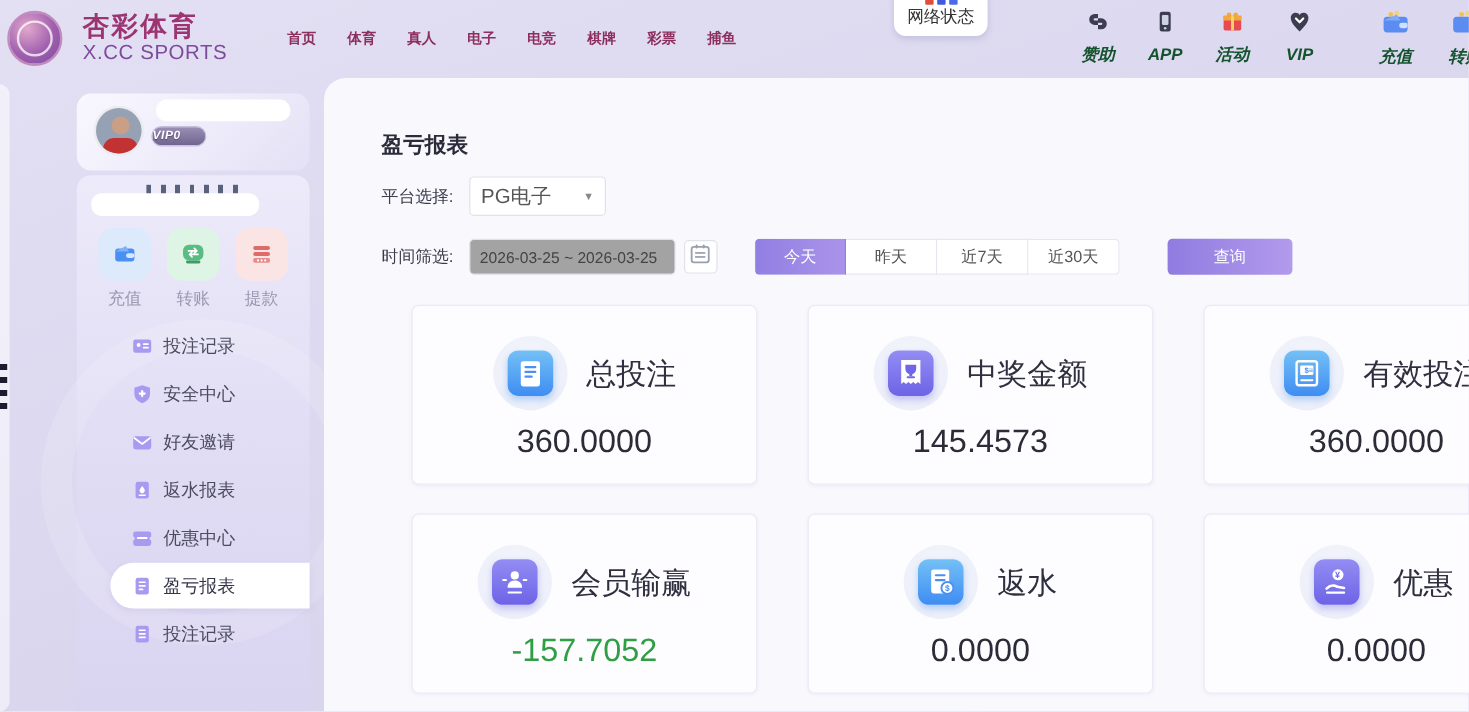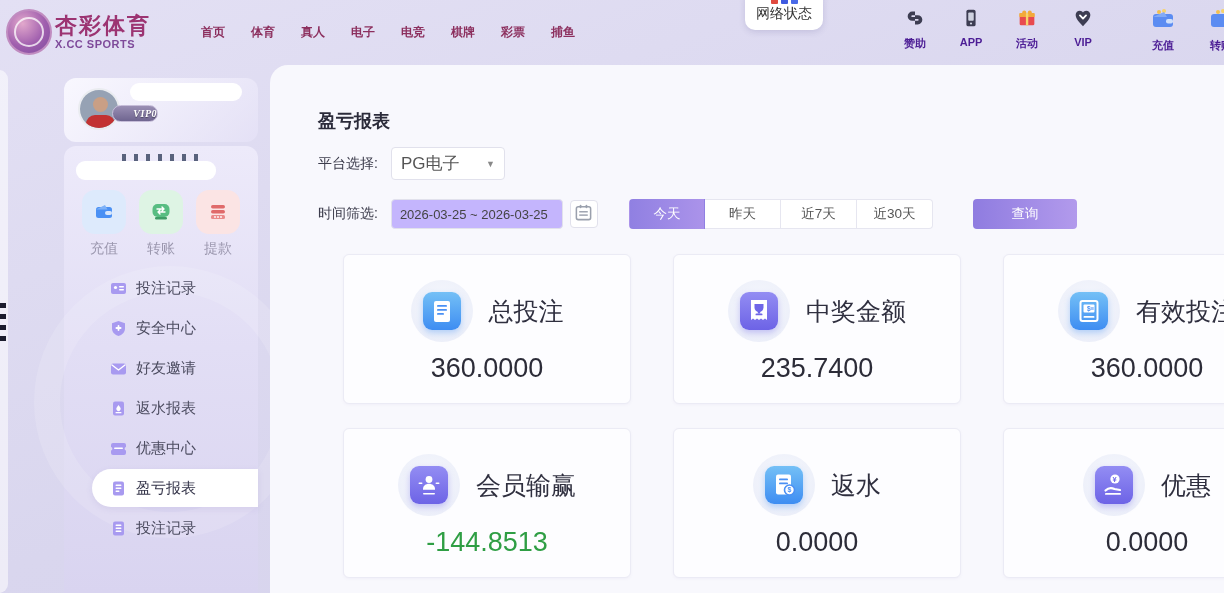--- a/index.html
+++ b/index.html
@@ -5,64 +5,64 @@
   * { margin:0; padding:0; box-sizing:border-box; }
   html,body { width:1224px; height:593px; overflow:hidden; }
   body {
     position:relative;
     font-family:"Liberation Sans", sans-serif;
     background:linear-gradient(160deg,#e3e0f4 0%,#d9d6ee 55%,#d6d2ec 100%);
     color:#333;
   }
   
   .navbar { position:absolute; left:0; top:0; width:1224px; height:64px; display:flex; align-items:center; }
-  .logo { display:flex; align-items:center; gap:3px; margin-left:6px; cursor:pointer; }
+  .logo { display:flex; align-items:center; gap:17px; margin-left:6px; cursor:pointer; }
   .logo-emblem { width:46px; height:46px; border-radius:50%;
     background:radial-gradient(circle at 35% 30%, #e2a8cc, #a05fae 55%, #7d4b9e 100%);
     border:2px solid #c08cc0; position:relative; flex:0 0 auto; }
   .logo-emblem::after { content:""; position:absolute; inset:6px; border-radius:50%;
     border:2px solid rgba(255,255,255,.75); }
   .logo-text-main { font-size:22px; font-weight:900; letter-spacing:2px; color:#9c3472; line-height:1.05; }
-  .logo-text-sub  { font-size:11px; font-weight:700; color:#7e4a9a; letter-spacing:.5px; }
+  .logo-text-sub  { font-size:17px; font-weight:400; color:#7e4a9a; letter-spacing:.5px; }
   .nav-menu { display:flex; gap:26px; margin-left:50px; }
   .nav-item { font-size:12px; font-weight:700; color:#8c2f5e; cursor:pointer; white-space:nowrap; }
   .network-widget { position:absolute; left:745px; top:-11px; background:#fff; border-radius:10px;
     padding:3px 11px 7px; box-shadow:0 2px 6px rgba(80,70,140,.18); text-align:center; cursor:pointer; }
   .ping-row { display:flex; justify-content:center; gap:3px; height:12px; align-items:flex-end; }
   .ping-bar { width:7px; border-radius:1px; }
   .ping-red { height:10px; background:#e04a3f; }
   .ping-blue { height:12px; background:#3f5ae0; }
   .ping-blue2 { height:9px; background:#4a6ae8; }
   .network-label { font-size:14px; color:#333; margin-top:1px; white-space:nowrap; }
   .nav-quick { position:absolute; left:890px; top:7px; display:flex; gap:6px; }
   .nav-quick-item { width:50px; display:flex; flex-direction:column; align-items:center; gap:3px; cursor:pointer; }
   .nav-quick-item svg { width:22px; height:22px; }
-  .nav-quick-label { font-size:11px; font-weight:700; color:#4c1d95; white-space:nowrap; }
+  .nav-quick-label { font-size:14px; font-weight:700; color:#14532d; white-space:nowrap;font-style:italic; }
   .nav-wallets { position:absolute; left:1138px; top:7px; display:flex; gap:8px; }
   .nav-wallet-item { width:50px; display:flex; flex-direction:column; align-items:center; gap:3px; cursor:pointer; }
   .nav-wallet-item svg { width:26px; height:24px; }
 
   
   .left-sliver { position:absolute; left:-10px; top:70px; width:18px; height:523px;
     background:rgba(255,255,255,.55); border-radius:9px; }
   .edge-widget { position:absolute; left:0; top:303px; width:6px; height:40px;
     background:repeating-linear-gradient(#1c1c2e 0 5px, transparent 5px 11px); }
 
   
   .user-card { position:absolute; left:64px; top:78px; width:194px; height:64px; border-radius:12px;
     background:linear-gradient(135deg, rgba(250,249,255,.95), rgba(231,227,248,.65)); }
   .avatar { position:absolute; left:14px; top:10px; width:42px; height:42px; border-radius:50%;
     background:#96a2b4; overflow:hidden; border:2px solid rgba(255,255,255,.8); }
   .avatar-head { position:absolute; top:7px; left:13px; width:15px; height:15px; border-radius:50%; background:#c99f85; }
   .avatar-body { position:absolute; bottom:-2px; left:6px; width:29px; height:15px; border-radius:9px 9px 0 0; background:#c23232; }
   .name-blur { position:absolute; left:66px; top:5px; width:112px; height:18px; border-radius:9px; background:#fff; }
-  .vip-badge { position:absolute; left:48px; top:27px; width:46px; height:17px; border-radius:9px;
+  .vip-badge { position:absolute; left:62px; top:27px; width:46px; height:17px; border-radius:9px;
     background:linear-gradient(180deg,#9a8fb4,#6f6590); border:1px solid #c6bdd9;
-    color:#fff; font-size:10px; font-weight:700; font-style:italic; text-align:right; line-height:15px;
-    text-shadow:0 1px 1px rgba(0,0,0,.4); letter-spacing:.5px;font-family:Liberation Serif, serif; }
+    color:#fff; font-size:10px; font-weight:700; font-style:italic; text-align:left; line-height:15px;
+    text-shadow:0 1px 1px rgba(0,0,0,.4); letter-spacing:.5px; }
 
   .sidebar-panel { position:absolute; left:64px; top:146px; width:194px; height:447px;
     border-radius:12px 12px 0 0;
     background:linear-gradient(180deg,#edeafa 0%,#e2def5 45%,#d9d4f0 100%); }
   .sidebar-panel::before { content:""; position:absolute; left:-30px; top:120px; width:220px; height:220px;
     border-radius:50%; border:26px solid rgba(255,255,255,.14); }
   .balance-dots { position:absolute; left:58px; top:8px; width:80px; height:10px;
     background:repeating-linear-gradient(90deg,#3e4a66 0 4px, transparent 4px 12px); opacity:.85; }
   .balance-blur { position:absolute; left:12px; top:15px; width:140px; height:19px; border-radius:9px; background:#fff; }
 
@@ -88,21 +88,21 @@
     background:#f8f8fd; border-radius:18px 0 0 0; }
   .page-title { position:absolute; left:48px; top:44px; font-size:18px; font-weight:700; color:#2b2b3a; }
   .row-label { font-size:14px; color:#3c3c4c; }
   .platform-row { position:absolute; left:48px; top:82px; display:flex; align-items:center; gap:13px; }
   .select-box { width:114px; height:33px; background:#fff; border:1px solid #e1e1ec; border-radius:4px;
     display:flex; align-items:center; justify-content:space-between; padding:0 9px; cursor:pointer; }
   .select-value { font-size:17px; color:#555; }
   .select-caret { font-size:9px; color:#888; }
 
   .time-row { position:absolute; left:48px; top:134px; display:flex; align-items:center; }
-  .date-input { width:172px; height:30px; margin-left:13px; background:#c4b5fd; border:1px solid #e1e1ec;
+  .date-input { width:172px; height:30px; margin-left:13px; background:#a3a3a3; border:1px solid #e1e1ec;
     border-radius:4px; font-size:13px; color:#444; padding:0 8px; font-family:"Liberation Sans",sans-serif; }
   .cal-btn { width:28px; height:28px; margin-left:7px; border:1px solid #e1e1ec; border-radius:4px;
     background:#fff; display:flex; align-items:center; justify-content:center; cursor:pointer; }
   .presets { display:flex; margin-left:31px; }
   .preset-btn { width:76px; height:30px; background:#fff; border:1px solid #e6e6f0; border-left-width:0;
     font-size:13.5px; color:#555; display:flex; align-items:center; justify-content:center; cursor:pointer; }
   .preset-btn:first-child { border-left-width:1px; border-radius:4px 0 0 4px; }
   .preset-btn:last-child { border-radius:0 4px 4px 0; }
   .preset-btn.active { background:linear-gradient(90deg,#9080e2,#ab93ea); color:#fff; border-color:transparent; }
   .query-btn { width:104px; height:30px; margin-left:40px; border:none; border-radius:4px;
@@ -383,21 +383,21 @@
             <svg viewBox="0 0 38 38" width="38" height="38">
                 <path d="M11 8h16v20l-2-1.6-2 1.6-2-1.6-2 1.6-2-1.6-2 1.6-2-1.6-2 1.6z" fill="#fff"></path>
                 <path d="M14.5 12h9v3.5a4.5 4.5 0 01-9 0z" fill="#6f66e8"></path>
                 <rect x="17.8" y="19" width="2.4" height="2.5" fill="#6f66e8"></rect>
                 <rect x="15.5" y="21.5" width="7" height="1.8" rx=".9" fill="#6f66e8"></rect>
               </svg>
           </div>
         </div>
         <span class="card-label">中奖金额</span>
       </div>
-      <div class="card-value">235.7400</div>
+      <div class="card-value">145.4573</div>
     </div>
 
     <div class="card">
       <div class="card-top">
         <div class="icon-halo">
           <div class="card-icon grad-blue">
             <svg viewBox="0 0 38 38" width="38" height="38">
                 <rect x="10.5" y="9" width="17" height="20" rx="2" fill="none" stroke="#fff" stroke-width="2"></rect>
                 <rect x="13.5" y="12.5" width="11" height="8" rx="1" fill="#fff"></rect>
                 <text x="17" y="19" font-size="6.5" font-weight="bold" fill="#4a90f4" font-family="Liberation Sans, sans-serif">$≡</text>
@@ -418,21 +418,21 @@
                 <circle cx="19" cy="13.5" r="3.4" fill="#fff"></circle>
                 <path d="M13 23c0-3.2 2.7-5.3 6-5.3s6 2.1 6 5.3v.8H13z" fill="#fff"></path>
                 <rect x="8.5" y="16.5" width="4" height="1.6" rx=".8" fill="#fff"></rect>
                 <rect x="25.5" y="16.5" width="4" height="1.6" rx=".8" fill="#fff"></rect>
                 <rect x="13" y="27" width="12" height="1.6" rx=".8" fill="#fff"></rect>
               </svg>
           </div>
         </div>
         <span class="card-label">会员输赢</span>
       </div>
-      <div class="card-value green">-144.8513</div>
+      <div class="card-value green">-157.7052</div>
     </div>
 
     <div class="card">
       <div class="card-top">
         <div class="icon-halo">
           <div class="card-icon grad-blue">
             <svg viewBox="0 0 38 38" width="38" height="38">
                 <rect x="11" y="8.5" width="15" height="20" rx="2" fill="#fff"></rect>
                 <rect x="14" y="12.5" width="9" height="1.8" rx=".9" fill="#4a90f4"></rect>
                 <rect x="14" y="16.5" width="9" height="1.8" rx=".9" fill="#4a90f4"></rect>

